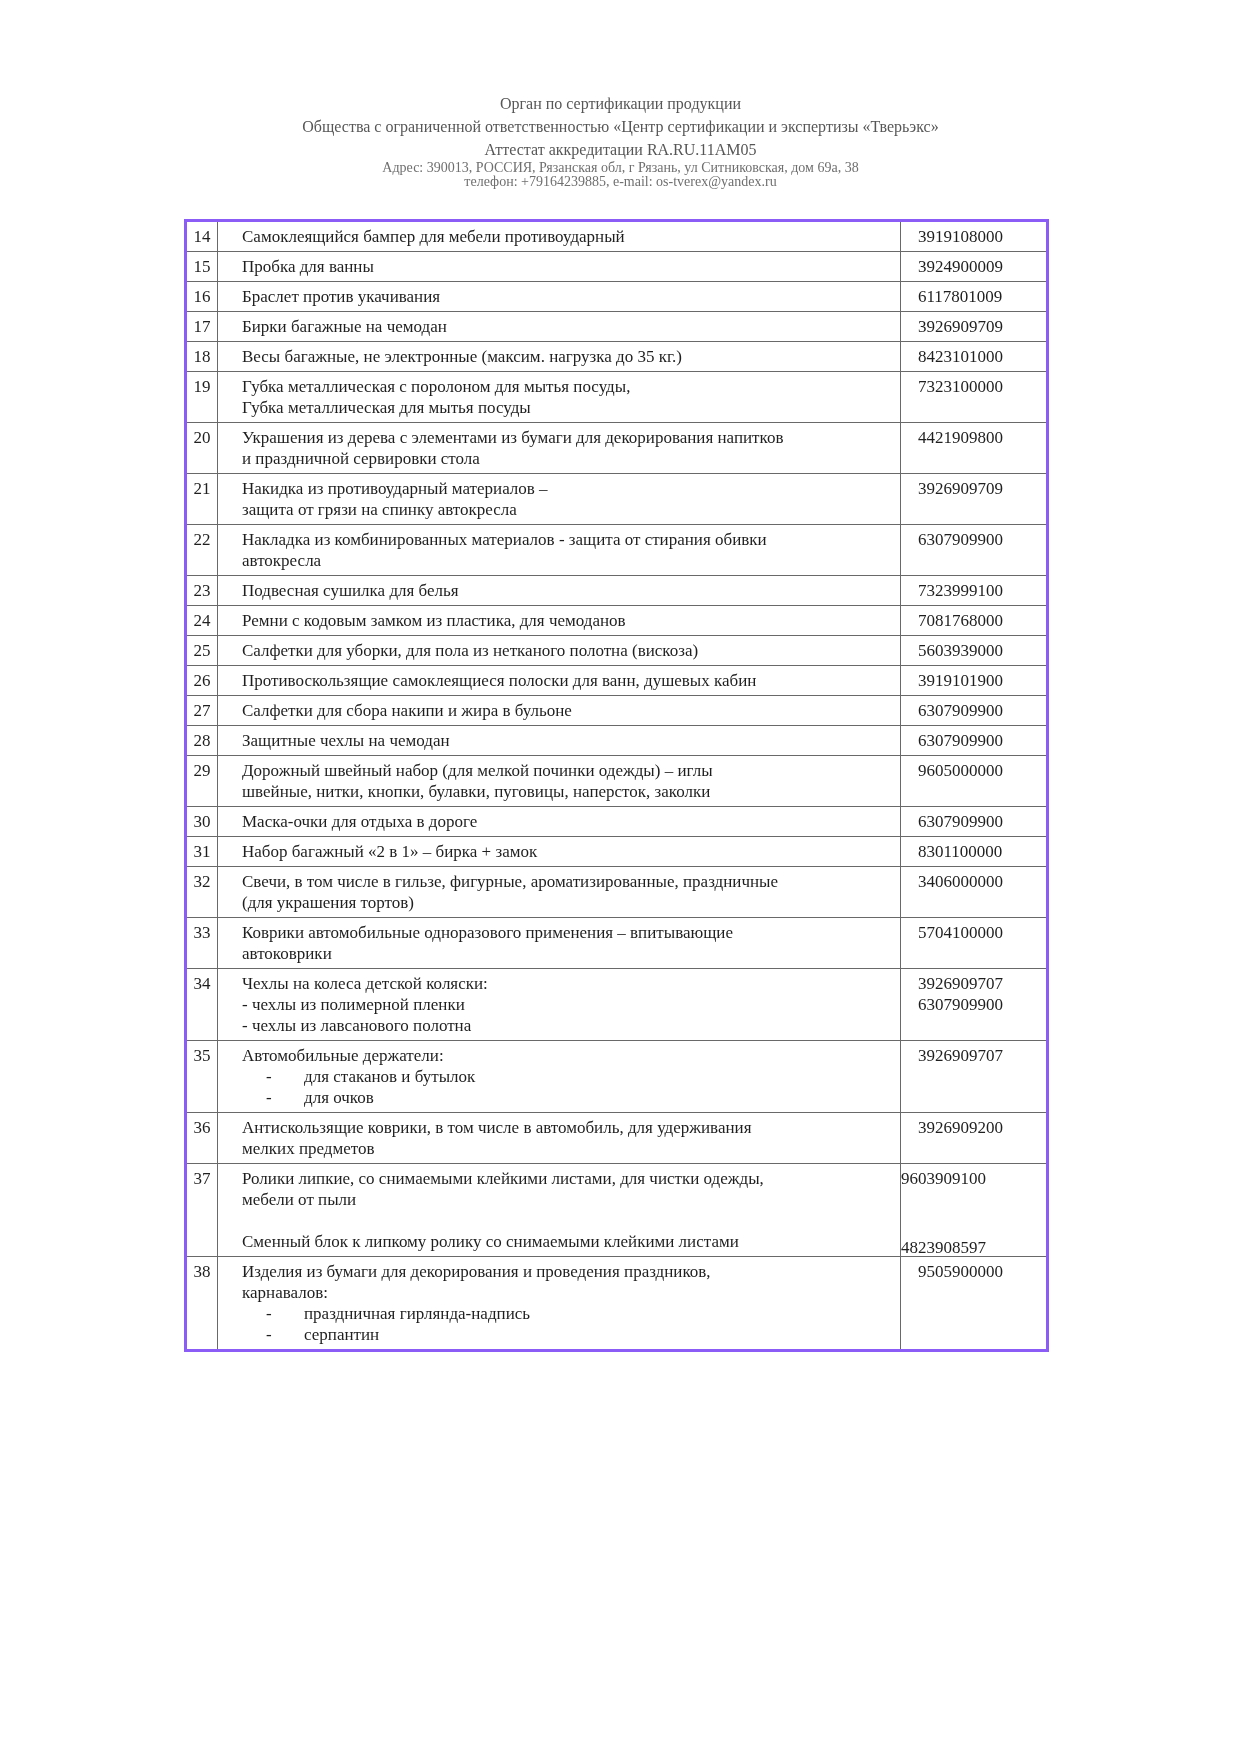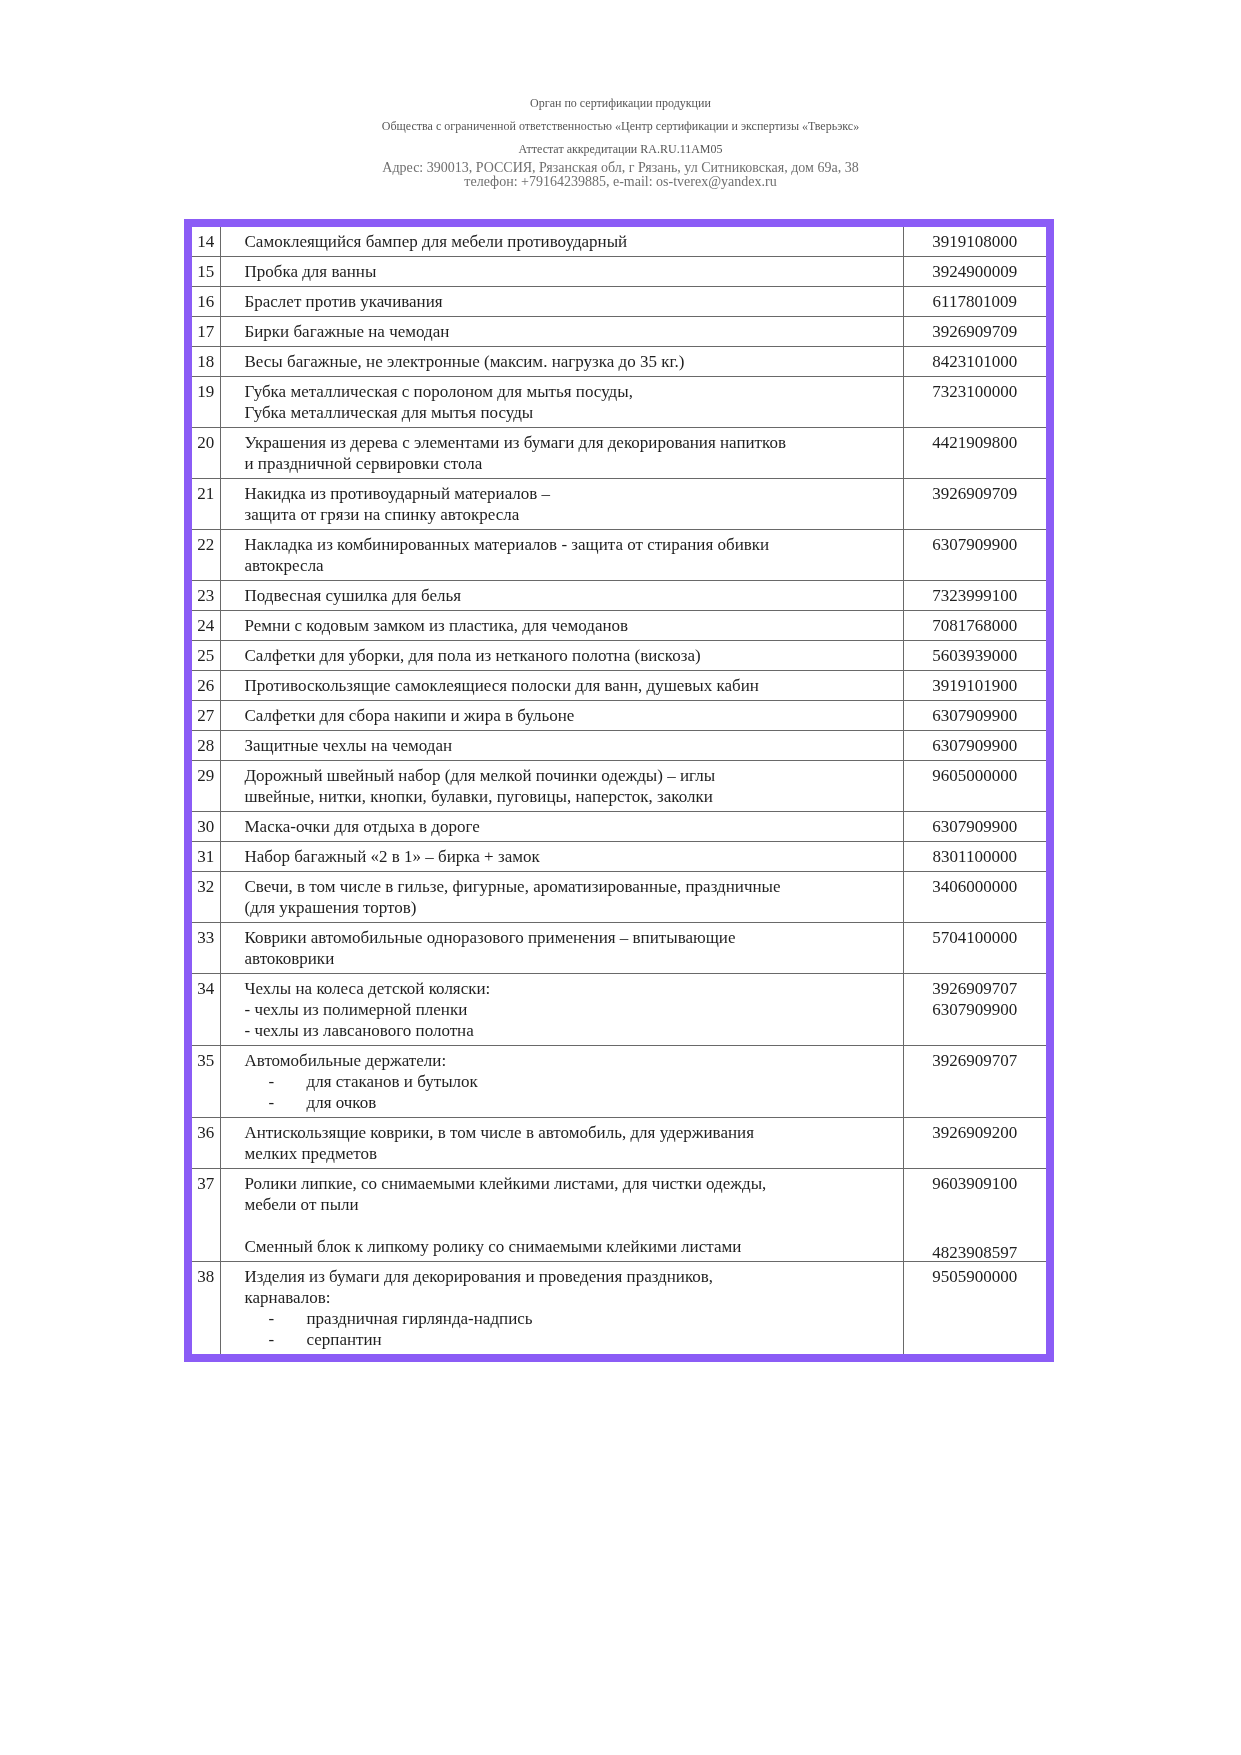--- a/index.html
+++ b/index.html
@@ -13,35 +13,35 @@
     font-family: "Liberation Serif", "DejaVu Serif", serif;
     color: #1f1f1f;
     position: relative;
     overflow: hidden;
   }
   .header {
     text-align: center;
     padding-top: 92px;
   }
   .h-main {
-    font-size: 12px;
+    font-size: 16px;
     line-height: 23px;
     color: #575757;
   }
   .h-small {
     font-size: 14px;
     line-height: 14px;
     color: #6f6f6f;
   }
   table.doc-table {
     margin: 30px 0 0 184px;
     border-collapse: collapse;
     table-layout: fixed;
     width: 862px;
-    border: 8px solid #8b5cf6;
+    border: 3px solid #8b5cf6;
   }
   table.doc-table td {
     border: 1px solid #696969;
     font-size: 17px;
     vertical-align: top;
     overflow: hidden;
   }
   td.num {
     text-align: center;
     padding: 4px 0;
@@ -57,21 +57,21 @@
   }
   .line.bullet {
     padding-left: 24px;
   }
   .dash {
     display: inline-block;
     width: 38px;
   }
   td.code {
     vertical-align: bottom;
-    text-align: center;
+    text-align: left;
     padding: 4px 17px;
     position: relative;
   }
   .code-val {
     line-height: 21px;
   }
   td.code .codes-split {
     position: absolute;
     top: 4px;
     bottom: 4px;

